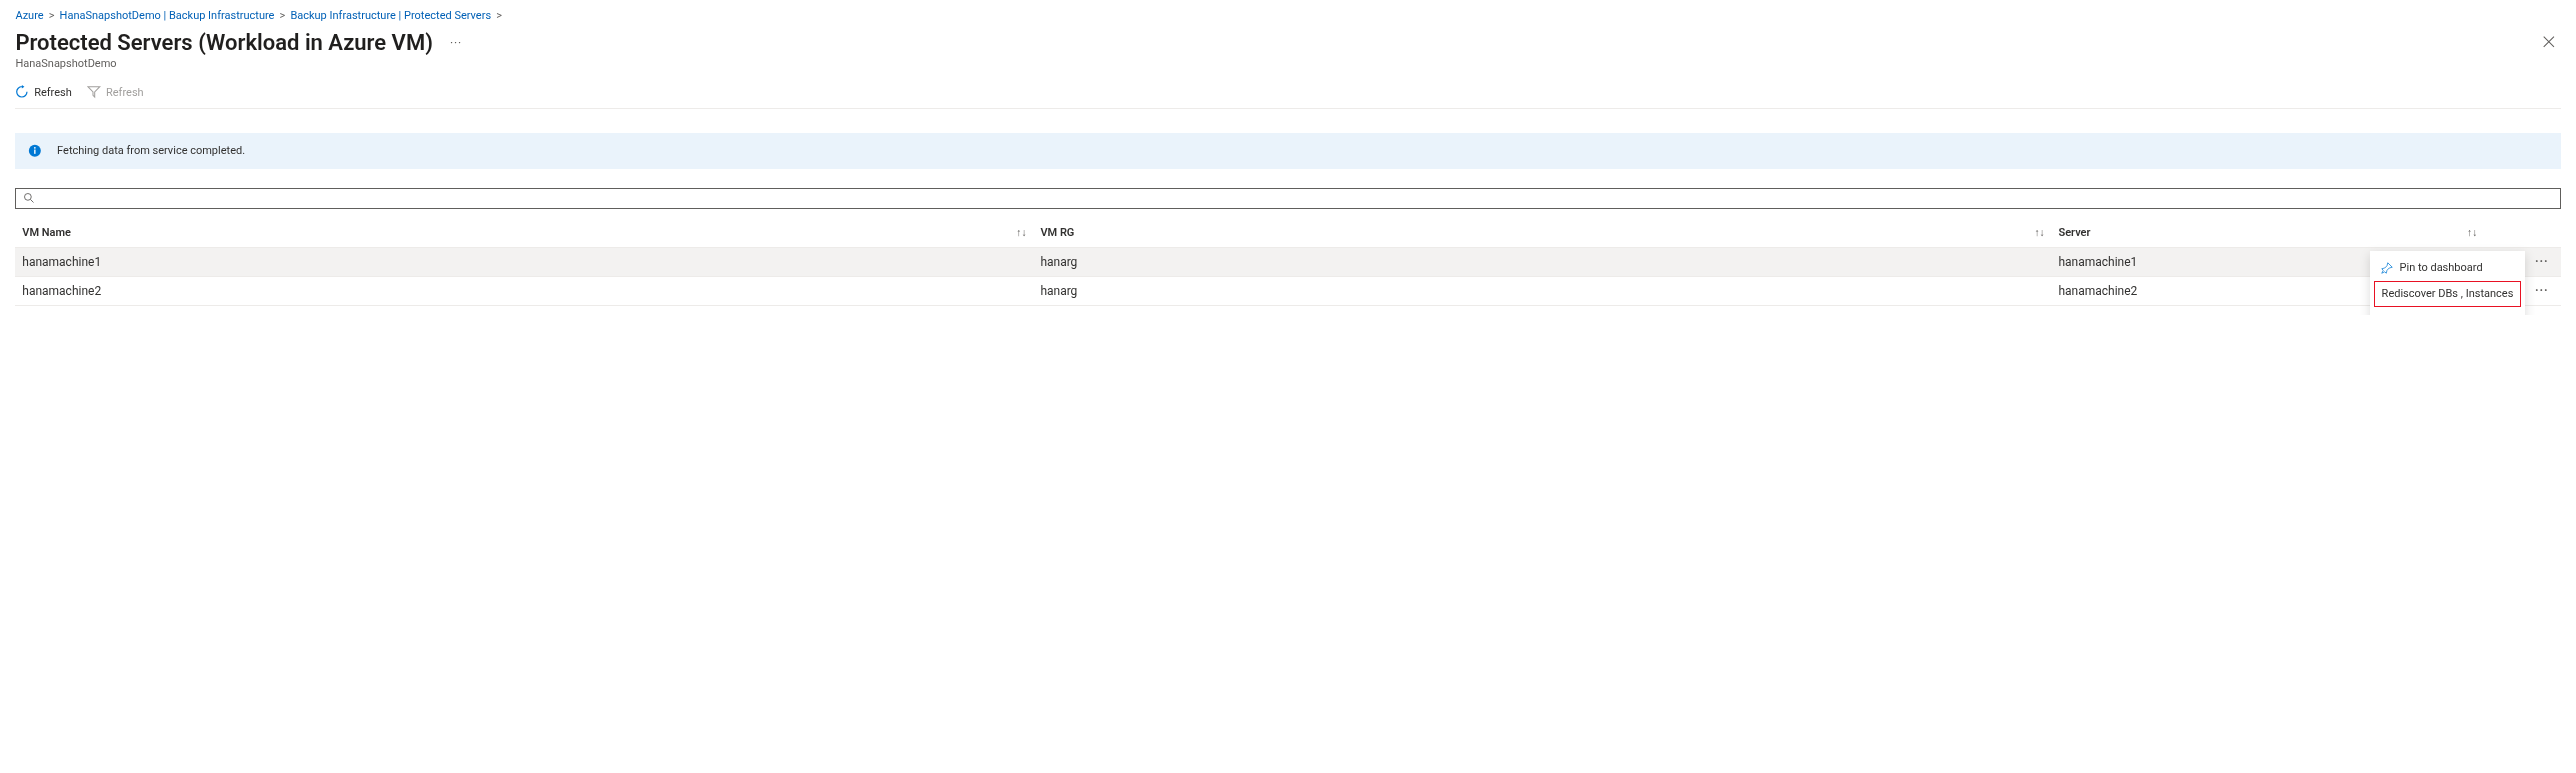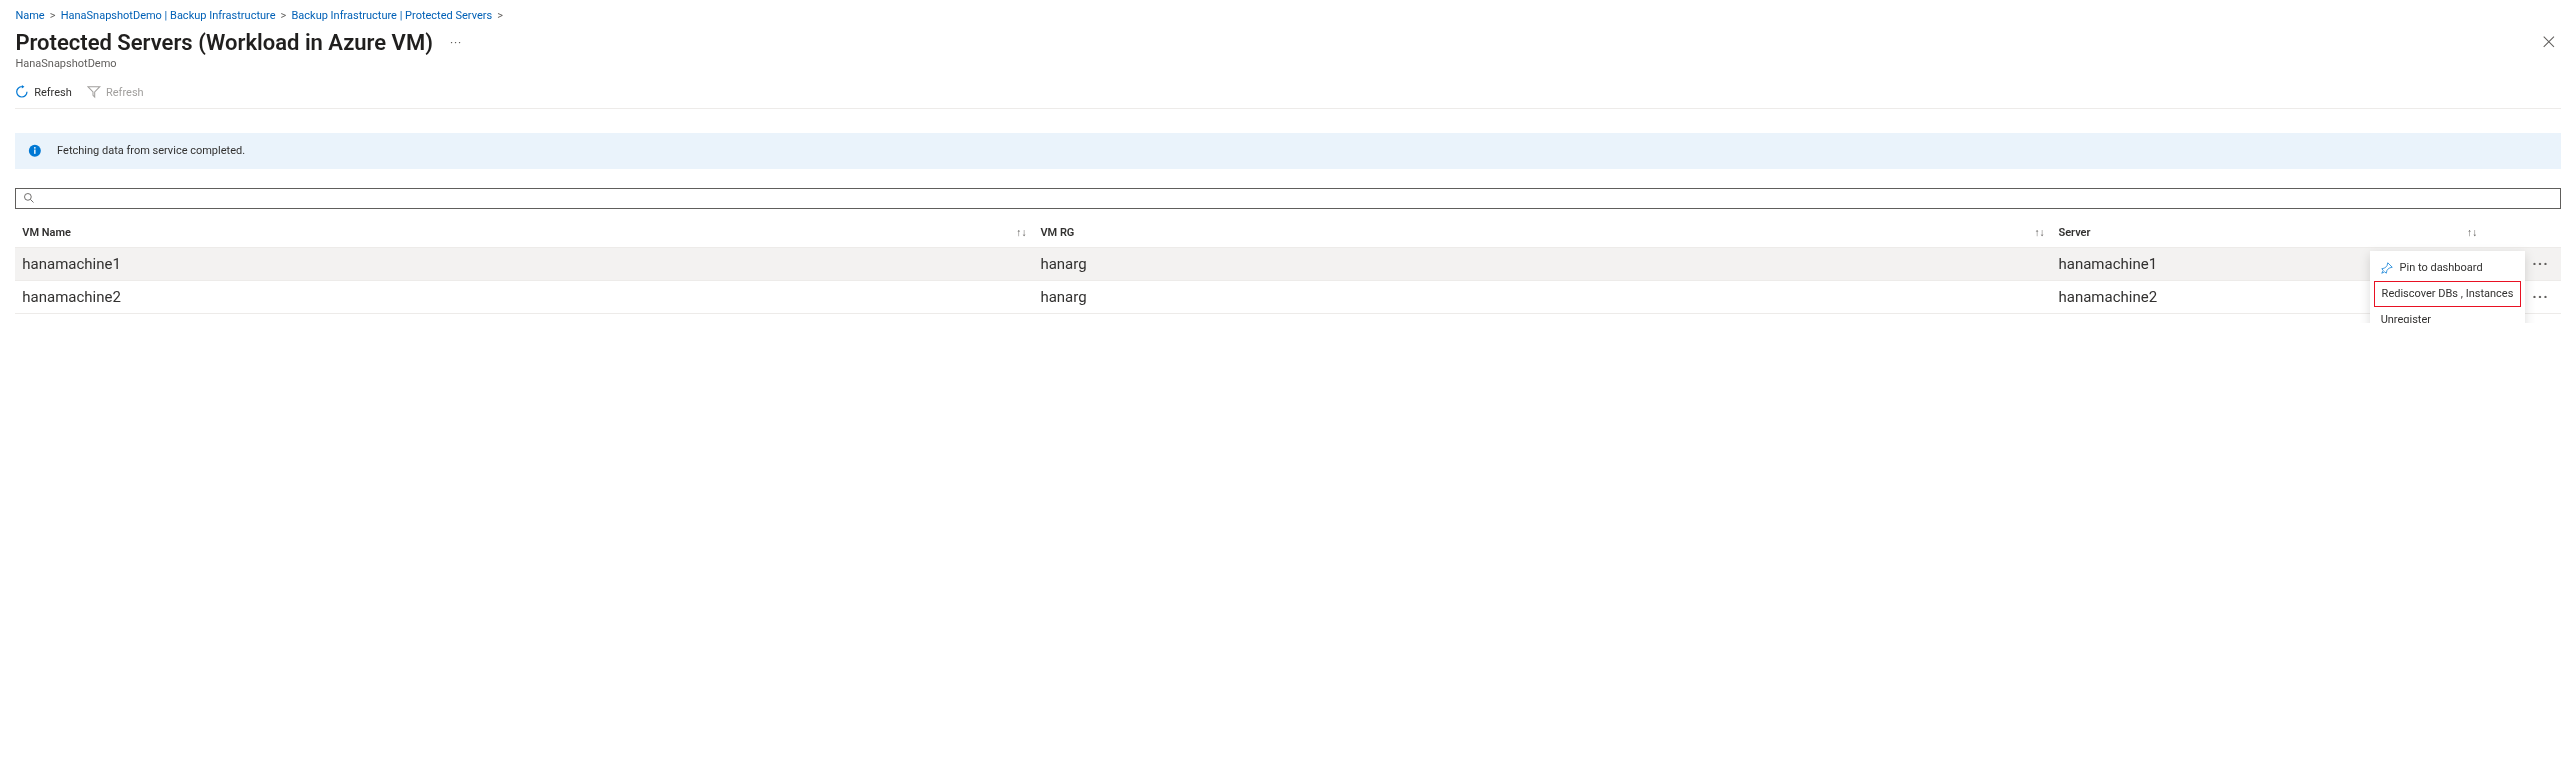--- a/index.html
+++ b/index.html
@@ -119,21 +119,21 @@
     position: relative;
   }
   .table th .sort {
     float: right;
     color: #605e5c;
     font-size: 10.3px;
   }
   .table td {
     padding: 6.9px 6.9px;
     border-bottom: 0.9px solid #edebe9;
-    font-size: 15px;
+    font-size: 12px;
     color: #323130;
   }
   .table tr.row:hover, .table tr.row.active { background: #f3f2f1; }
   .col-vmname { width: 40%; }
   .col-vmrg { width: 40%; }
   .col-server { width: 17%; }
   .col-menu { width: 3%; text-align: right; }
   .row-menu {
     color: #605e5c;
     letter-spacing: 0.9px;
@@ -166,21 +166,21 @@
     border: 1.7px solid #e81123;
     margin: 0 3.4px;
     padding: 5.1px 6.9px;
   }
   .pin-icon { width: 12px; height: 12px; color: #0078d4; }
 </style>
 </head>
 <body>
 
 <nav class="breadcrumb">
-  <a>Name</a>
+  <a>Azure</a>
   <span class="sep">&gt;</span>
   <a>HanaSnapshotDemo | Backup Infrastructure</a>
   <span class="sep">&gt;</span>
   <a>Backup Infrastructure | Protected Servers</a>
   <span class="sep">&gt;</span>
 </nav>
 
 <div class="header-row">
   <div class="header-left">
     <div class="title-row">

